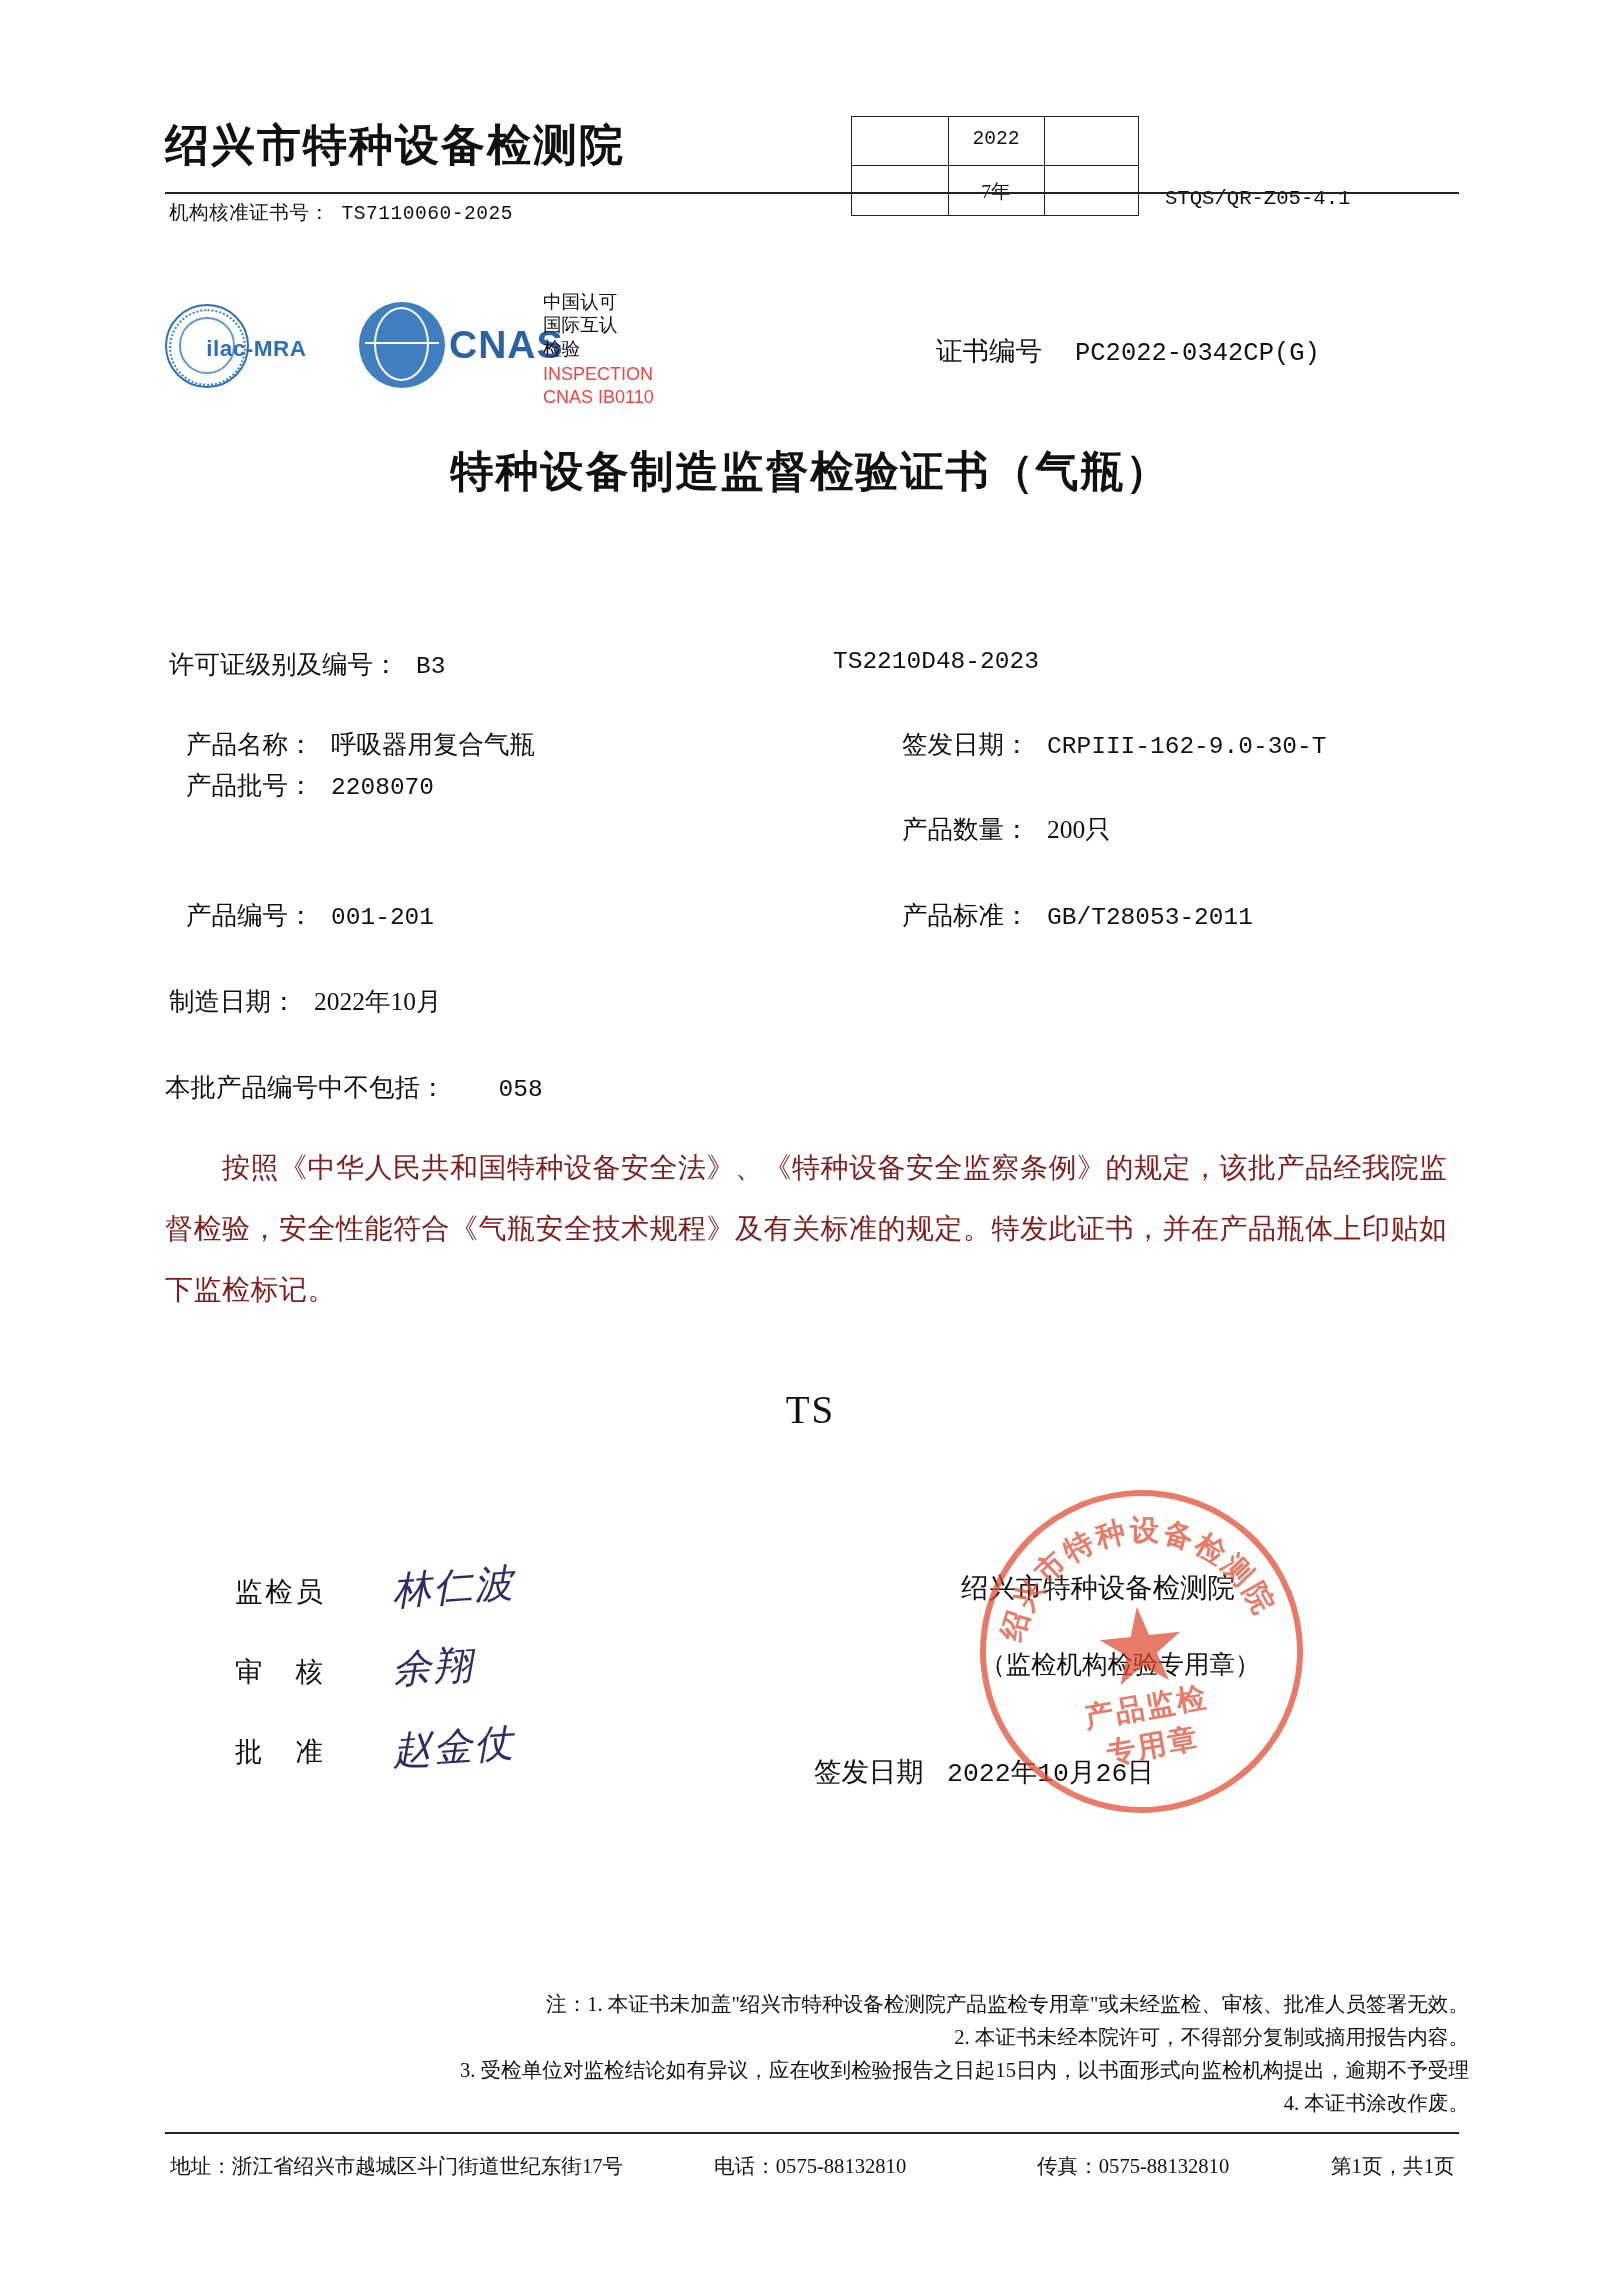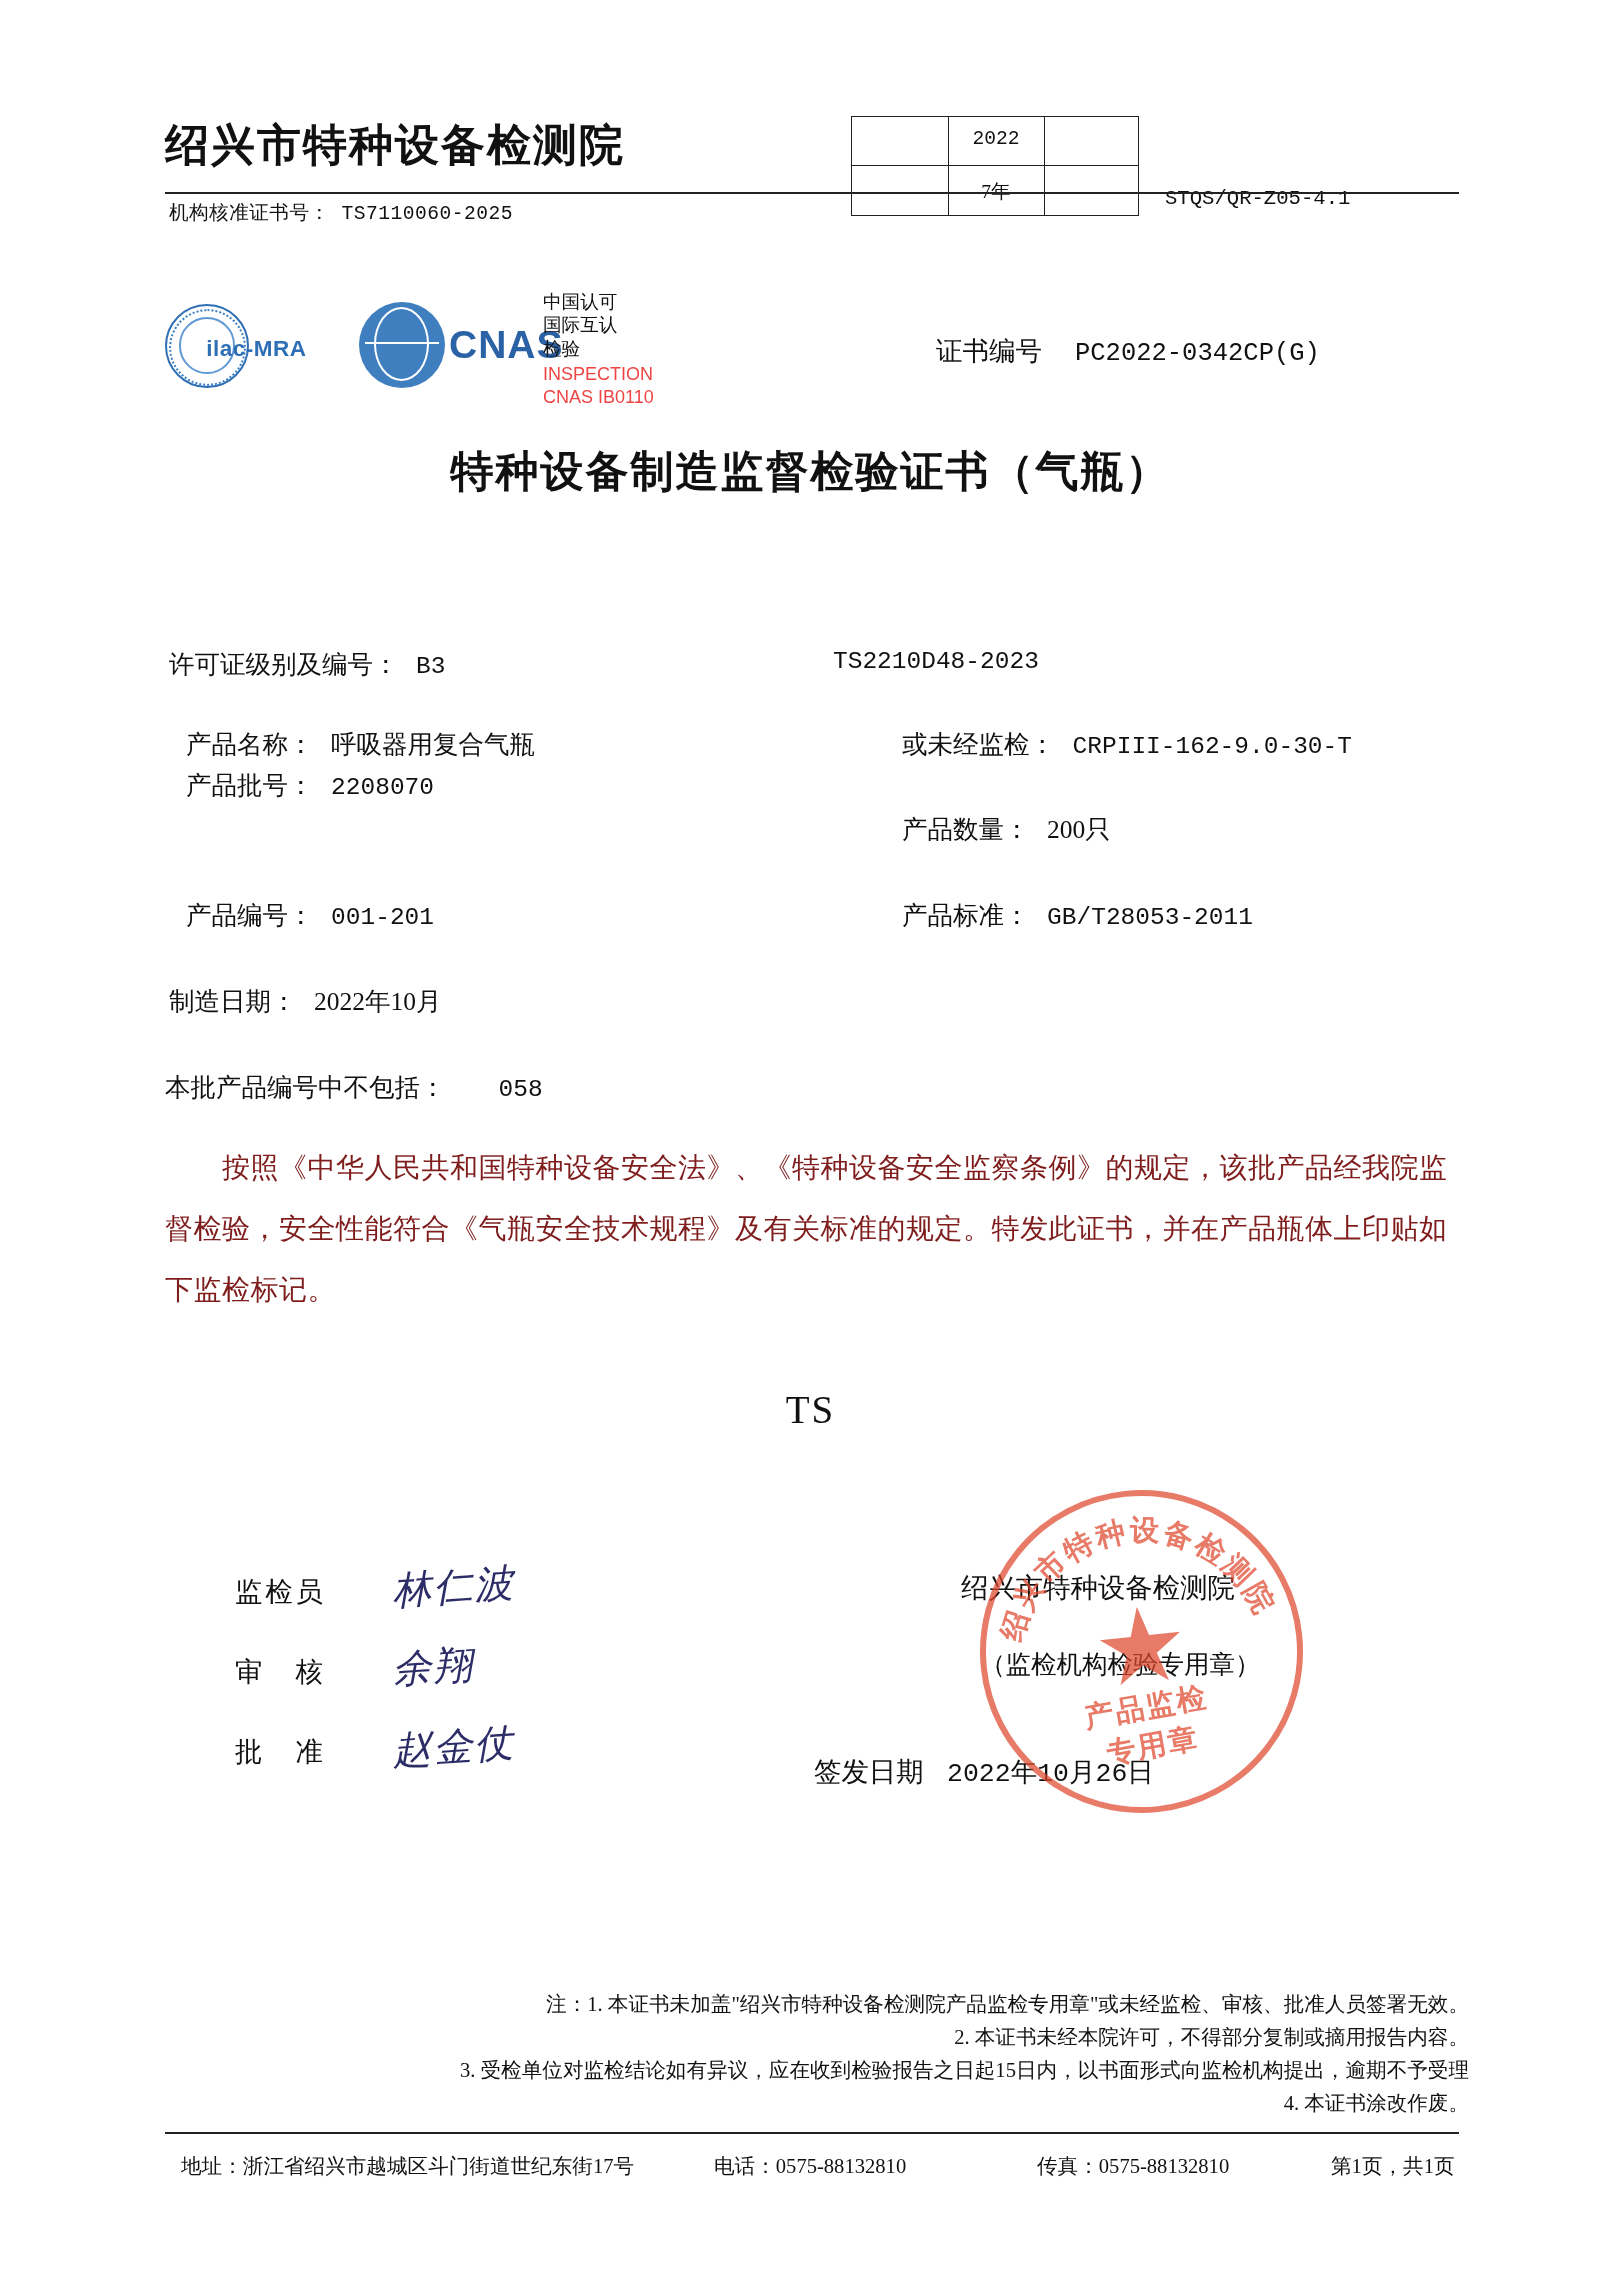--- a/index.html
+++ b/index.html
@@ -415,21 +415,21 @@
   .footer {
     position: absolute;
     left: 165px;
     top: 2152px;
     width: 1304px;
     font-size: 20.6px;
     color: #111;
     white-space: nowrap;
   }
   .footer span { margin-right: 0; }
-  .f-addr { position: absolute; left: 16px; top: 0; }
+  .f-addr { position: absolute; left: 5px; top: 0; }
   .f-tel { position: absolute; left: 549px; top: 0; }
   .f-fax { position: absolute; left: 872px; top: 0; }
   .f-page { position: absolute; left: 1166px; top: 0; }
   .mono { font-family: "Liberation Mono", monospace; }
 </style>
 </head>
 <body>
 
 <div class="page">
 
@@ -485,21 +485,21 @@
     <span class="lbl">许可证级别及编号：</span><span class="val mono">B3</span>
   </div>
   <div class="field mono" style="left:833px; top:647px;">
     <span class="val mono" style="margin-left:0">TS2210D48-2023</span>
   </div>
 
   <div class="field" style="left:186px; top:727px;">
     <span class="lbl">产品名称：</span><span class="val">呼吸器用复合气瓶</span>
   </div>
   <div class="field" style="left:902px; top:727px;">
-    <span class="lbl">或未经监检：</span><span class="val mono">CRPIII-162-9.0-30-T</span>
+    <span class="lbl">签发日期：</span><span class="val mono">CRPIII-162-9.0-30-T</span>
   </div>
 
   <div class="field" style="left:186px; top:768px;">
     <span class="lbl">产品批号：</span><span class="val mono">2208070</span>
   </div>
   <div class="field" style="left:902px; top:812px;">
     <span class="lbl">产品数量：</span><span class="val">200只</span>
   </div>
 
   <div class="field" style="left:186px; top:898px;">

